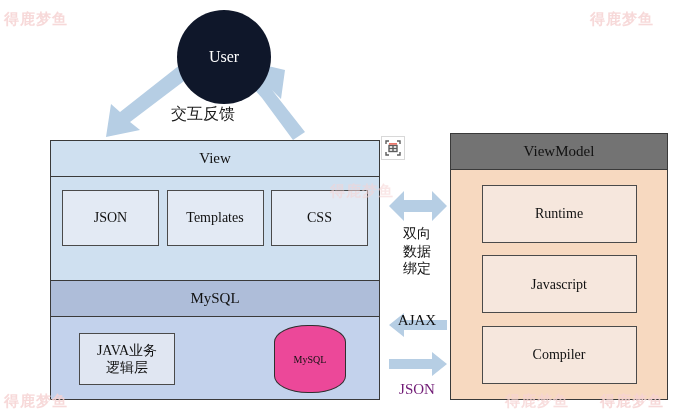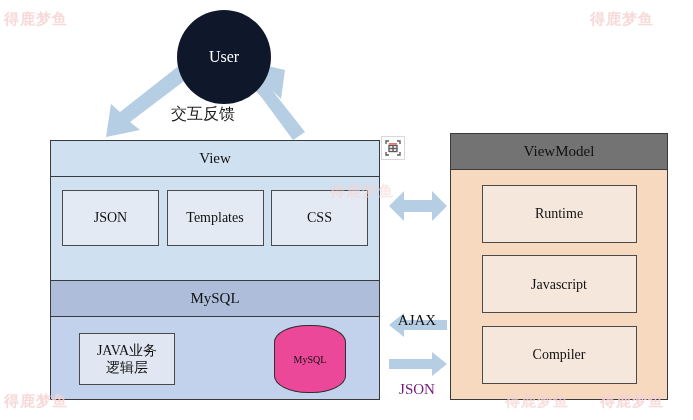--- a/index.html
+++ b/index.html
@@ -208,16 +208,21 @@
 
   <div class="panel" id="viewmodel-panel">
     <div class="panel-head">ViewModel</div>
     <div class="panel-body">
       <div class="subbox">Runtime</div>
       <div class="subbox">Javascript</div>
       <div class="subbox">Compiler</div>
     </div>
   </div>
 
+  <div id="mid-col">
+    <div class="cn">双向</div>
+    <div class="cn">数据</div>
+    <div class="cn">绑定</div>
+  </div>
   <div class="mid-ajax">AJAX</div>
   <div class="mid-json">JSON</div>
 
 </div>
 
 </body></html>

